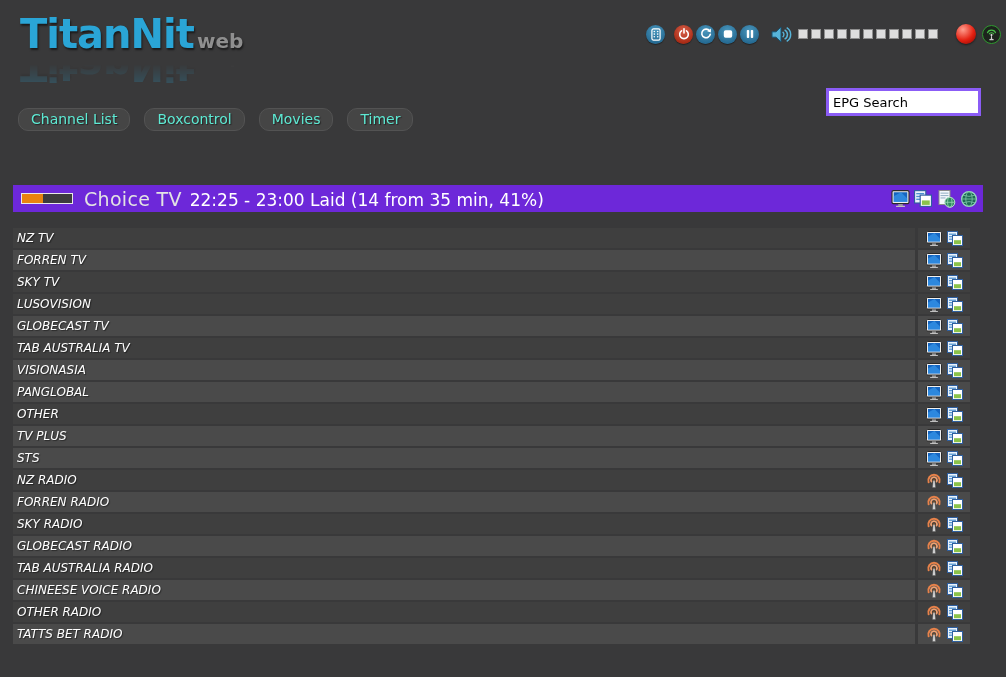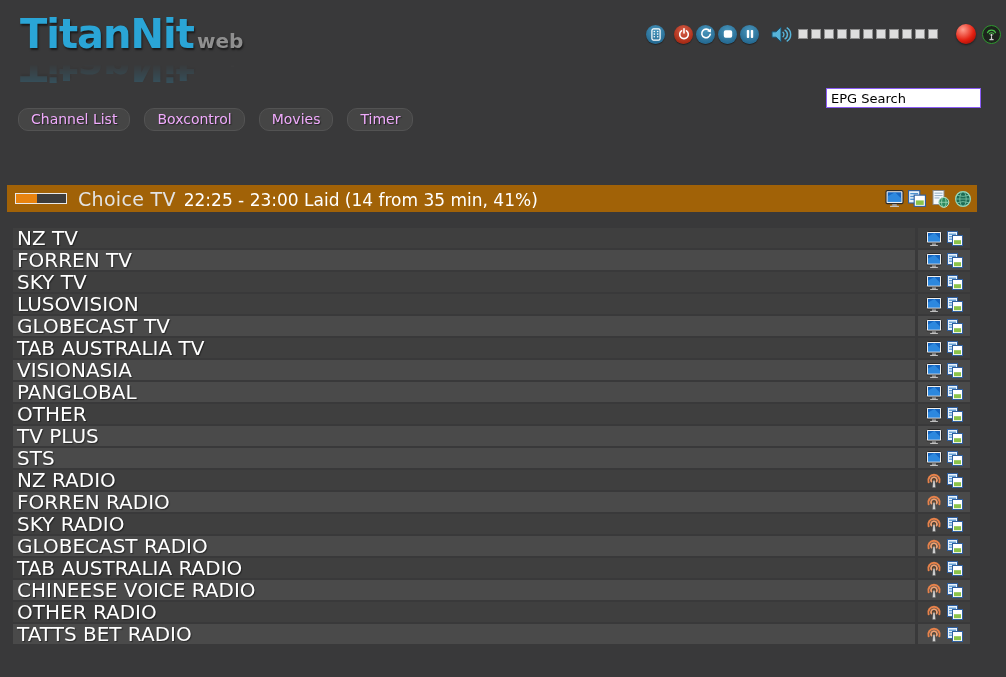--- a/index.html
+++ b/index.html
@@ -30,49 +30,49 @@
   .speaker-wrap { margin-left:12px; display:flex; align-items:center; }
   .vol-bar { display:flex; align-items:center; margin-left:4px; }
   .vol-square { width:10px; height:10px; background:#dedede; border:1px solid #8f8f8f; margin-right:3px; flex:none; }
   .record-ball { width:20px; height:20px; border-radius:50%; margin-left:15px; flex:none;
                  background:radial-gradient(circle at 35% 28%, #ff9d8d, #e42112 55%, #8c0500 95%);
                  box-shadow:0 1px 2px rgba(0,0,0,.5); }
   .stream-btn { width:19px; height:19px; border-radius:50%; background:#1d241d; border:1px solid #2f9a2f;
                 margin-left:6px; display:flex; align-items:center; justify-content:center; flex:none; cursor:pointer; }
 
   
-  .epg-search { position:absolute; left:826px; top:88px; width:155px; height:20px;
-                border:1px solid #8b5cf6; background:#fff; color:#000; font-size:13px;
+  .epg-search { position:absolute; left:826px; top:88px; width:155px; height:28px;
+                border:3px solid #8b5cf6; background:#fff; color:#000; font-size:13px;
                 padding:1px 4px; font-family:"DejaVu Sans","Liberation Sans",sans-serif; }
 
   
   .nav-main   { position:absolute; left:18px; top:108px; display:flex; gap:14px; }
   .nav-filter { position:absolute; left:18px; top:142px; display:flex; gap:16px; }
-  .nav-btn { background:#454545; border:1px solid #535353; border-radius:10px; color:#f0abfc;
+  .nav-btn { background:#454545; border:1px solid #535353; border-radius:10px; color:#5eead4;
              font-size:14px; line-height:17px; padding:2px 12px; cursor:pointer; white-space:nowrap;
              font-family:"DejaVu Sans","Liberation Sans",sans-serif; text-shadow:1px 1px 1px rgba(0,0,0,.5); }
 
   
-  .now-bar { position:absolute; left:7px; top:185px; width:970px; height:27px; background:#a16207;
+  .now-bar { position:absolute; left:13px; top:185px; width:970px; height:27px; background:#6d28d9;
              display:flex; align-items:center; }
   .progress { width:52px; height:11px; border:1px solid #e8e8e8; margin-left:8px; position:relative;
               background:#3c3c3c; flex:none; }
   .progress-fill { position:absolute; left:0; top:0; bottom:0; background:#e8830f; }
   .now-channel { font-size:19px; color:#e3e3e3; margin-left:11px; white-space:nowrap; letter-spacing:.3px; }
   .now-details { font-size:17px; color:#ffffff; margin-left:8px; margin-top:3px; white-space:nowrap; }
   .bar-icons { margin-left:auto; margin-right:4px; display:flex; align-items:center; gap:3px; }
   .bar-icon { width:20px; height:20px; display:flex; align-items:center; justify-content:center; cursor:pointer; }
 
   
   .channel-list { position:absolute; left:13px; top:228px; }
   .row { display:flex; height:20px; margin-bottom:2px; }
   .row-odd  > div { background:#3f3f3f; }
   .row-even > div { background:#4a4a4a; }
-  .cell-name { width:902px; display:flex; align-items:center; padding-left:4px; font-size:20px;
-               color:#ffffff; cursor:pointer; text-shadow:1px 1px 1px rgba(0,0,0,.45); white-space:nowrap; }
+  .cell-name { width:902px; display:flex; align-items:center; padding-left:4px; font-size:12px;
+               color:#ffffff; cursor:pointer; text-shadow:1px 1px 1px rgba(0,0,0,.45); white-space:nowrap;font-style:italic; }
   .cell-icons { width:52px; margin-left:3px; display:flex; align-items:center; justify-content:center; gap:5px; }
   .row-icon { width:16px; height:16px; display:flex; align-items:center; justify-content:center; cursor:pointer; }
 </style>
 </head>
 <body>
 
 <div class="page">
 
   <div class="logo">
     <span class="logo-line"><span>TitanNit</span><span class="logo-web">web</span></span>

